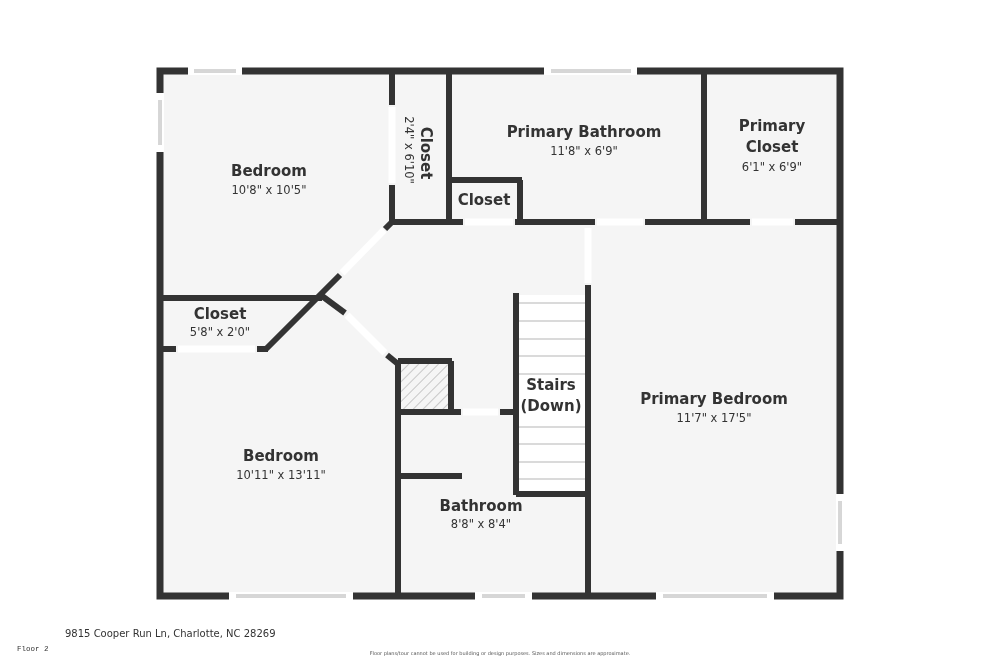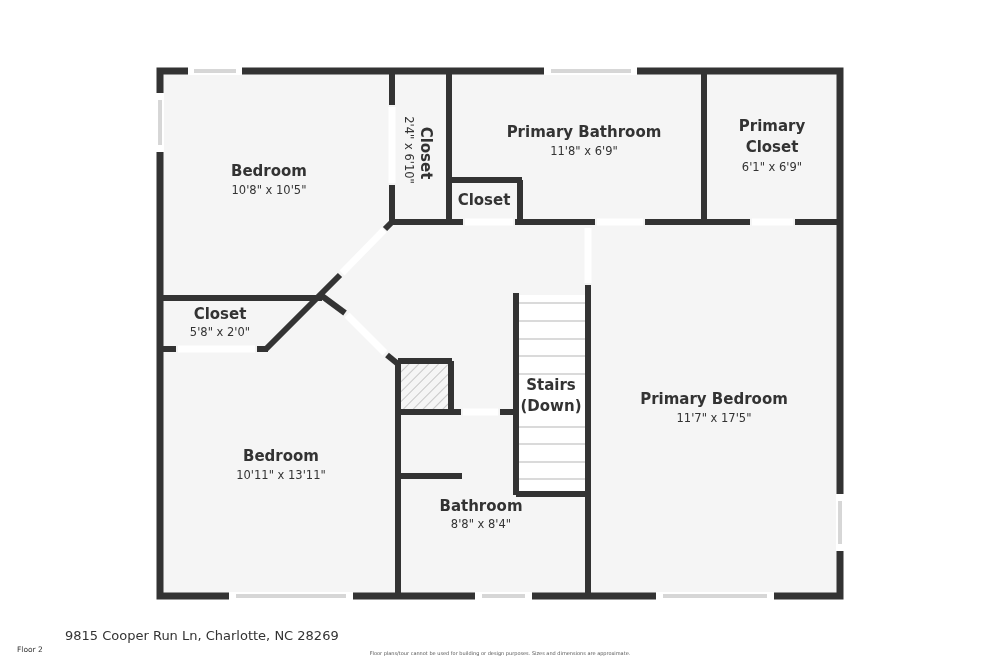--- a/index.html
+++ b/index.html
@@ -6,22 +6,22 @@
   body { width: 1000px; height: 667px; position: relative; overflow: hidden; font-family: "DejaVu Sans", sans-serif; }
   #plan { position: absolute; left: 0; top: 0; width: 1000px; height: 667px; }
   .wall { stroke: #333333; stroke-width: 7; stroke-linecap: square; fill: none; }
   .wall-thin { stroke: #333333; stroke-width: 6; stroke-linecap: butt; fill: none; }
   .opening { stroke: #ffffff; stroke-width: 7; stroke-linecap: butt; }
   .win-line { stroke: #9a9a9a; stroke-width: 0.8; }
   .stair-line { stroke: #b5b5b5; stroke-width: 1; }
   .room-name { font-family: "DejaVu Sans", sans-serif; font-size: 15px; fill: #333333; font-weight: bold; }
   .room-dim { font-family: "DejaVu Sans", sans-serif; font-size: 11.5px; fill: #333333; }
   .footer-text { position: absolute; font-family: "DejaVu Sans", sans-serif; color: #333333; }
-  #address { left: 17px; top: 628px; font-size: 13px; padding-left: 48px; }
-  #floor { left: 17px; top: 645px; font-size: 7.5px; }
+  #address { left: 17px; top: 628px; font-size: 10px; padding-left: 48px; }
+  #floor { left: 17px; top: 645px; font-size: 7.5px; font-family: Liberation Mono, monospace; }
   #disclaimer { left: 0; width: 1000px; top: 650px; font-size: 5px; text-align: center; color: #555555; }
 </style>
 </head>
 <body>
 
 <svg id="plan" viewBox="0 0 1000 667" xmlns="http://www.w3.org/2000/svg">
   <defs>
     <pattern id="hatch" patternUnits="userSpaceOnUse" width="7" height="7" patternTransform="rotate(45)">
       <rect width="7" height="7" fill="#f5f5f5"></rect>
       <line x1="0" y1="0" x2="0" y2="7" stroke="#999999" stroke-width="1"></line>

